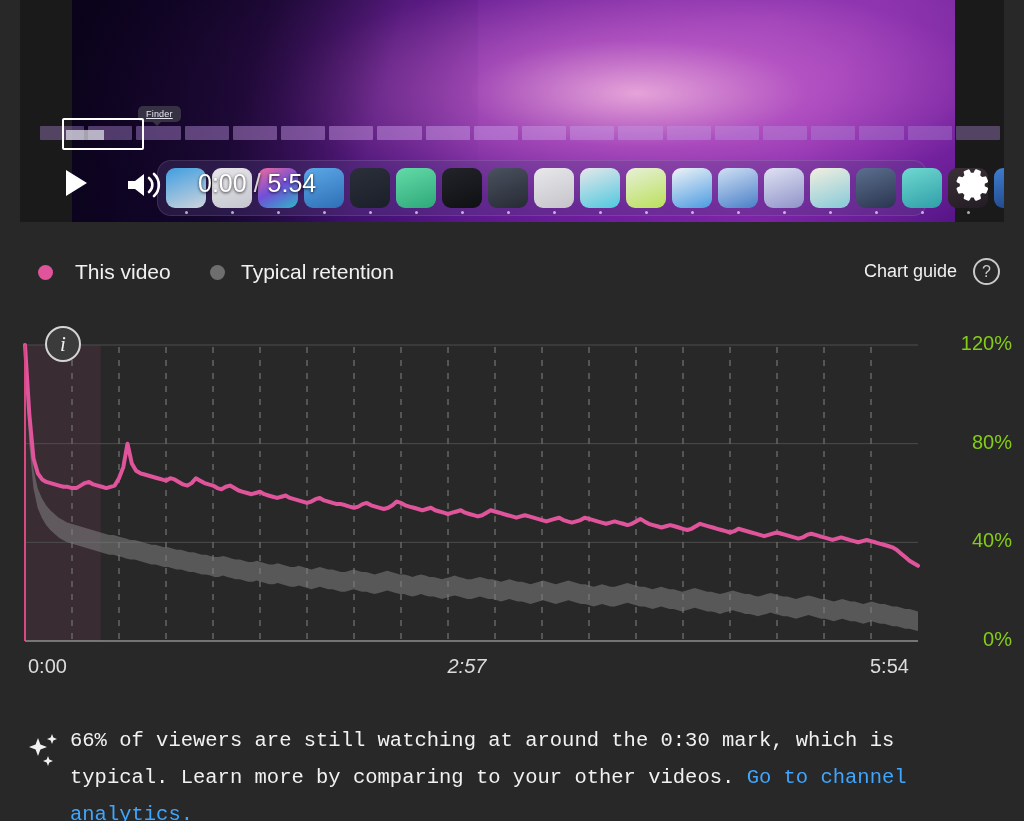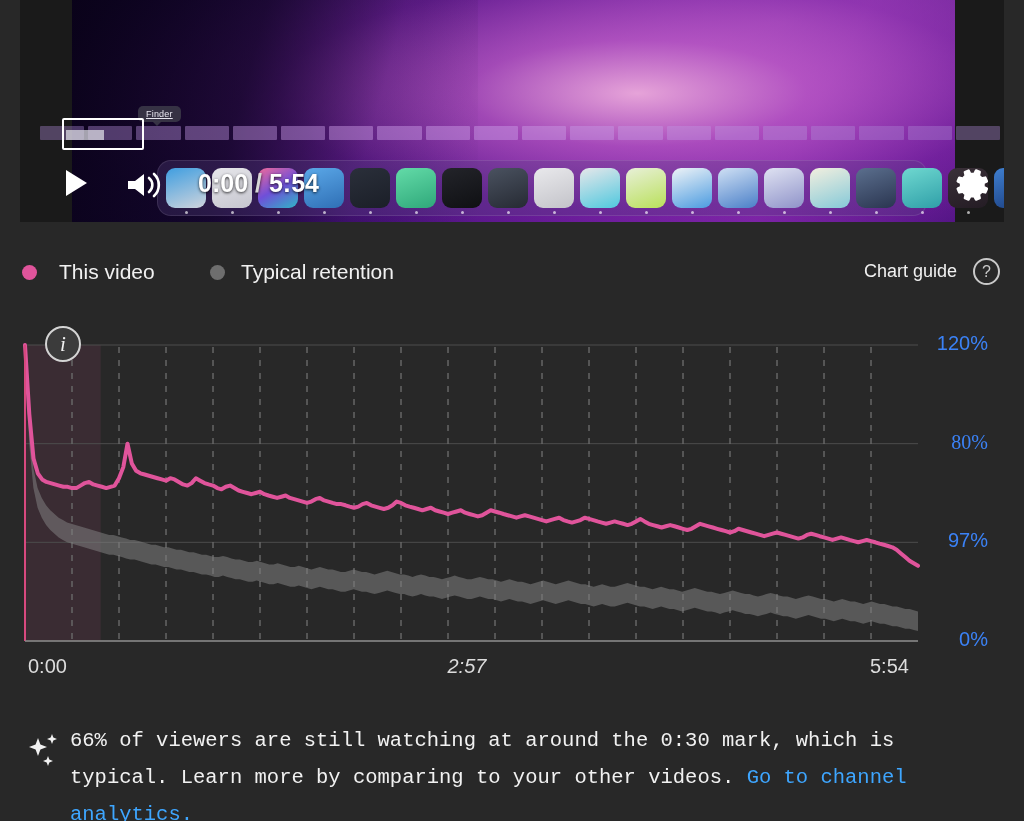--- a/index.html
+++ b/index.html
@@ -77,37 +77,37 @@
   #play-btn{
     position:absolute;left:46px;top:14px;width:0;height:0;
     border-top:13px solid transparent;border-bottom:13px solid transparent;
     border-left:21px solid #ffffff;cursor:pointer;
   }
   #volume-btn{
     position:absolute;left:104px;top:14px;width:46px;height:30px;cursor:pointer;
   }
   #timestamp{
     position:absolute;left:178px;top:13px;
-    font-size:25px;font-weight:700;color:#fff;white-space:nowrap;
+    font-size:25px;font-weight:400;color:#fff;white-space:nowrap;
     text-shadow:0 1px 3px rgba(0,0,0,.8);
   }
   #timestamp .sep{color:#d8d8d8;}
   #timestamp .total{color:#ffffff;}
   #settings-gear{
     position:absolute;right:12px;top:10px;width:38px;height:38px;cursor:pointer;
   }
 
   
   #legend{
     position:absolute;left:0;top:248px;width:1024px;height:50px;
   }
   .legend-item{position:absolute;display:flex;align-items:center;gap:16px;}
   .legend-dot{width:15px;height:15px;border-radius:50%;}
   .legend-label{font-size:21px;color:#f1f1f1;}
-  #legend-this{left:22px;top:12px;gap:22px;}
+  #legend-this{left:38px;top:12px;gap:22px;}
   #legend-typical{left:210px;top:12px;justify-content:space-between;}
   #chart-guide{
     position:absolute;right:24px;top:10px;display:flex;align-items:center;gap:16px;cursor:pointer;
   }
   #chart-guide-label{font-size:18px;color:#f1f1f1;}
   .help-circle{
     width:27px;height:27px;border-radius:50%;border:2px solid #c9c9c9;
     display:flex;align-items:center;justify-content:center;
     font-size:16px;color:#c9c9c9;box-sizing:border-box;
   }
@@ -116,21 +116,21 @@
   #chart{position:absolute;left:0;top:316px;width:1024px;height:340px;}
   #chart svg{display:block;}
   #info-badge{
     position:absolute;left:45px;top:10px;width:36px;height:36px;border-radius:50%;
     background:#3b3b3b;border:2px solid #d4d4d4;
     display:flex;align-items:center;justify-content:center;
     font-size:21px;font-style:italic;font-family:"Liberation Serif",serif;color:#f0f0f0;
     box-sizing:border-box;cursor:pointer;
   }
   .ytick{
-    position:absolute;right:36px;font-size:20px;color:#3b82f6;text-align:right;
+    position:absolute;right:12px;font-size:20px;color:#84cc16;text-align:right;
   }
   #xaxis{position:absolute;left:0;top:655px;width:1024px;height:34px;}
   .xtick{position:absolute;font-size:20px;color:#dcdcdc;}
 
   
   #caption{
     position:absolute;left:0;top:722px;width:1024px;
     display:flex;gap:4px;padding:0 24px;box-sizing:border-box;font-family:Liberation Mono, monospace;
   }
   #sparkle-icon{flex:0 0 auto;width:42px;padding-top:10px;}
@@ -299,22 +299,22 @@
       <line x1="777" y1="31" x2="777" y2="325" stroke="#6a6a6a" stroke-width="1.4" stroke-dasharray="6 7"></line>
       <line x1="824" y1="31" x2="824" y2="325" stroke="#6a6a6a" stroke-width="1.4" stroke-dasharray="6 7"></line>
       <line x1="871" y1="31" x2="871" y2="325" stroke="#6a6a6a" stroke-width="1.4" stroke-dasharray="6 7"></line>
       <path d="M25.0 29.0 L29.2 107.9 L33.4 152.3 L37.6 172.1 L41.8 181.9 L46.1 189.3 L50.3 194.3 L54.5 198.0 L58.7 201.7 L62.9 204.1 L67.1 206.6 L71.3 207.8 L75.5 209.1 L79.8 210.3 L84.0 211.5 L88.2 212.8 L92.4 214.0 L96.6 215.2 L100.8 216.5 L105.0 217.7 L109.2 218.9 L113.5 218.9 L117.7 220.2 L121.9 221.4 L126.1 222.6 L130.3 223.9 L134.5 223.9 L138.7 225.1 L142.9 226.3 L147.2 227.6 L151.4 228.8 L155.6 228.8 L159.8 230.0 L164.0 231.3 L168.2 231.3 L172.4 232.5 L176.6 233.7 L180.9 233.7 L185.1 235.0 L189.3 236.2 L193.5 236.2 L197.7 237.4 L201.9 238.7 L206.1 238.7 L210.3 239.9 L214.6 241.1 L218.8 241.1 L223.0 239.9 L227.2 241.1 L231.4 242.4 L235.6 243.6 L239.8 243.6 L244.0 244.8 L248.3 246.1 L252.5 246.1 L256.7 244.8 L260.9 246.1 L265.1 247.3 L269.3 248.5 L273.5 248.5 L277.7 247.3 L281.9 248.5 L286.2 249.8 L290.4 251.0 L294.6 251.0 L298.8 249.8 L303.0 251.0 L307.2 252.2 L311.4 253.5 L315.6 252.2 L319.9 251.0 L324.1 252.2 L328.3 253.5 L332.5 253.5 L336.7 254.7 L340.9 255.9 L345.1 255.9 L349.3 254.7 L353.6 253.5 L357.8 254.7 L362.0 255.9 L366.2 255.9 L370.4 257.2 L374.6 258.4 L378.8 257.2 L383.0 255.9 L387.3 254.7 L391.5 255.9 L395.7 257.2 L399.9 258.4 L404.1 258.4 L408.3 259.6 L412.5 260.9 L416.7 259.6 L421.0 258.4 L425.2 259.6 L429.4 260.9 L433.6 260.9 L437.8 262.1 L442.0 263.3 L446.2 262.1 L450.4 260.9 L454.7 259.6 L458.9 260.9 L463.1 262.1 L467.3 263.3 L471.5 263.3 L475.7 262.1 L479.9 260.9 L484.1 262.1 L488.3 263.3 L492.6 263.3 L496.8 264.6 L501.0 265.8 L505.2 264.6 L509.4 263.3 L513.6 264.6 L517.8 265.8 L522.0 265.8 L526.3 267.0 L530.5 268.3 L534.7 267.0 L538.9 265.8 L543.1 264.6 L547.3 265.8 L551.5 267.0 L555.7 268.3 L560.0 267.0 L564.2 265.8 L568.4 264.6 L572.6 265.8 L576.8 267.0 L581.0 268.3 L585.2 268.3 L589.4 269.5 L593.7 270.7 L597.9 269.5 L602.1 268.3 L606.3 269.5 L610.5 270.7 L614.7 270.7 L618.9 269.5 L623.1 268.3 L627.4 267.0 L631.6 268.3 L635.8 269.5 L640.0 270.7 L644.2 270.7 L648.4 272.0 L652.6 273.2 L656.8 272.0 L661.1 270.7 L665.3 272.0 L669.5 273.2 L673.7 273.2 L677.9 274.4 L682.1 275.7 L686.3 274.4 L690.5 273.2 L694.8 272.0 L699.0 273.2 L703.2 274.4 L707.4 275.7 L711.6 275.7 L715.8 276.9 L720.0 278.1 L724.2 276.9 L728.4 275.7 L732.7 274.4 L736.9 275.7 L741.1 276.9 L745.3 278.1 L749.5 278.1 L753.7 279.4 L757.9 280.6 L762.1 279.4 L766.4 278.1 L770.6 276.9 L774.8 278.1 L779.0 279.4 L783.2 280.6 L787.4 280.6 L791.6 281.8 L795.8 283.1 L800.1 281.8 L804.3 280.6 L808.5 279.4 L812.7 280.6 L816.9 281.8 L821.1 283.1 L825.3 283.1 L829.5 284.3 L833.8 285.5 L838.0 284.3 L842.2 283.1 L846.4 284.3 L850.6 285.5 L854.8 285.5 L859.0 286.8 L863.2 288.0 L867.5 286.8 L871.7 285.5 L875.9 286.8 L880.1 288.0 L884.3 288.0 L888.5 289.2 L892.7 290.5 L896.9 290.5 L901.2 291.7 L905.4 292.9 L909.6 292.9 L913.8 294.2 L918.0 295.4 L918.0 315.1 L913.8 313.9 L909.6 312.7 L905.4 312.7 L901.2 311.4 L896.9 310.2 L892.7 310.2 L888.5 309.0 L884.3 307.7 L880.1 307.7 L875.9 306.5 L871.7 305.3 L867.5 306.5 L863.2 307.7 L859.0 306.5 L854.8 305.3 L850.6 305.3 L846.4 304.0 L842.2 302.8 L838.0 304.0 L833.8 305.3 L829.5 304.0 L825.3 302.8 L821.1 302.8 L816.9 301.6 L812.7 300.3 L808.5 299.1 L804.3 300.3 L800.1 301.6 L795.8 302.8 L791.6 301.6 L787.4 300.3 L783.2 300.3 L779.0 299.1 L774.8 297.9 L770.6 296.6 L766.4 297.9 L762.1 299.1 L757.9 300.3 L753.7 299.1 L749.5 297.9 L745.3 297.9 L741.1 296.6 L736.9 295.4 L732.7 294.2 L728.4 295.4 L724.2 296.6 L720.0 297.9 L715.8 296.6 L711.6 295.4 L707.4 295.4 L703.2 294.2 L699.0 292.9 L694.8 291.7 L690.5 292.9 L686.3 294.2 L682.1 295.4 L677.9 294.2 L673.7 292.9 L669.5 292.9 L665.3 291.7 L661.1 290.5 L656.8 291.7 L652.6 292.9 L648.4 291.7 L644.2 290.5 L640.0 290.5 L635.8 289.2 L631.6 288.0 L627.4 286.8 L623.1 288.0 L618.9 289.2 L614.7 290.5 L610.5 290.5 L606.3 289.2 L602.1 288.0 L597.9 289.2 L593.7 290.5 L589.4 289.2 L585.2 288.0 L581.0 288.0 L576.8 286.8 L572.6 285.5 L568.4 284.3 L564.2 285.5 L560.0 286.8 L555.7 288.0 L551.5 286.8 L547.3 285.5 L543.1 284.3 L538.9 285.5 L534.7 286.8 L530.5 288.0 L526.3 286.8 L522.0 285.5 L517.8 285.5 L513.6 284.3 L509.4 283.1 L505.2 284.3 L501.0 285.5 L496.8 284.3 L492.6 283.1 L488.3 283.1 L484.1 281.8 L479.9 280.6 L475.7 281.8 L471.5 283.1 L467.3 283.1 L463.1 281.8 L458.9 280.6 L454.7 279.4 L450.4 280.6 L446.2 281.8 L442.0 283.1 L437.8 281.8 L433.6 280.6 L429.4 280.6 L425.2 279.4 L421.0 278.1 L416.7 279.4 L412.5 280.6 L408.3 279.4 L404.1 278.1 L399.9 278.1 L395.7 276.9 L391.5 275.7 L387.3 274.4 L383.0 275.7 L378.8 276.9 L374.6 278.1 L370.4 276.9 L366.2 275.7 L362.0 275.7 L357.8 274.4 L353.6 273.2 L349.3 274.4 L345.1 275.7 L340.9 275.7 L336.7 274.4 L332.5 273.2 L328.3 273.2 L324.1 272.0 L319.9 270.7 L315.6 272.0 L311.4 273.2 L307.2 272.0 L303.0 270.7 L298.8 269.5 L294.6 270.7 L290.4 270.7 L286.2 269.5 L281.9 268.3 L277.7 267.0 L273.5 268.3 L269.3 268.3 L265.1 267.0 L260.9 265.8 L256.7 264.6 L252.5 265.8 L248.3 265.8 L244.0 264.6 L239.8 263.3 L235.6 263.3 L231.4 262.1 L227.2 260.9 L223.0 259.6 L218.8 260.9 L214.6 260.9 L210.3 259.6 L206.1 258.4 L201.9 258.4 L197.7 257.2 L193.5 255.9 L189.3 255.9 L185.1 254.7 L180.9 253.5 L176.6 253.5 L172.4 252.2 L168.2 251.0 L164.0 251.0 L159.8 249.8 L155.6 248.5 L151.4 248.5 L147.2 247.3 L142.9 246.1 L138.7 244.8 L134.5 243.6 L130.3 243.6 L126.1 242.4 L121.9 241.1 L117.7 239.9 L113.5 238.7 L109.2 238.7 L105.0 237.4 L100.8 236.2 L96.6 235.0 L92.4 233.7 L88.2 232.5 L84.0 231.3 L79.8 230.0 L75.5 228.8 L71.3 227.6 L67.1 226.3 L62.9 223.9 L58.7 221.4 L54.5 217.7 L50.3 214.0 L46.1 209.1 L41.8 201.7 L37.6 191.8 L33.4 172.1 L29.2 127.7 L25.0 29.0 Z" fill="#7f7f7f" fill-opacity="0.55"></path>
       <path d="M25.0 29.0 L29.3 98.1 L33.5 142.5 L37.8 157.3 L42.1 163.4 L46.4 165.9 L50.6 167.1 L54.9 168.4 L59.2 169.6 L63.5 170.8 L67.7 170.8 L72.0 172.1 L76.3 172.1 L80.5 169.6 L84.8 167.1 L89.1 165.9 L93.4 168.4 L97.6 169.6 L101.9 170.8 L106.2 172.1 L110.5 170.8 L114.7 169.6 L119.0 162.2 L123.3 151.1 L127.5 127.7 L131.8 147.4 L136.1 154.8 L140.4 157.3 L144.6 158.5 L148.9 159.7 L153.2 161.0 L157.5 162.2 L161.7 163.4 L166.0 164.7 L170.3 162.2 L174.5 163.4 L178.8 165.9 L183.1 168.4 L187.4 169.6 L191.6 167.1 L195.9 162.2 L200.2 164.7 L204.5 167.1 L208.7 168.4 L213.0 169.6 L217.3 172.1 L221.5 173.3 L225.8 170.8 L230.1 169.6 L234.4 172.1 L238.6 174.5 L242.9 175.8 L247.2 177.0 L251.5 178.2 L255.7 177.0 L260.0 175.8 L264.3 178.2 L268.5 179.5 L272.8 180.7 L277.1 181.9 L281.4 180.7 L285.6 179.5 L289.9 181.9 L294.2 183.2 L298.5 184.4 L302.7 185.6 L307.0 186.9 L311.3 185.6 L315.5 183.2 L319.8 181.9 L324.1 184.4 L328.4 185.6 L332.6 186.9 L336.9 188.1 L341.2 188.1 L345.5 189.3 L349.7 190.6 L354.0 191.8 L358.3 190.6 L362.5 188.1 L366.8 186.9 L371.1 189.3 L375.4 190.6 L379.6 191.8 L383.9 193.0 L388.2 191.8 L392.5 189.3 L396.7 185.6 L401.0 186.9 L405.3 189.3 L409.5 190.6 L413.8 191.8 L418.1 193.0 L422.4 194.3 L426.6 193.0 L430.9 191.8 L435.2 194.3 L439.5 195.5 L443.7 196.7 L448.0 198.0 L452.3 196.7 L456.5 195.5 L460.8 194.3 L465.1 196.7 L469.4 198.0 L473.6 199.2 L477.9 200.4 L482.2 199.2 L486.5 196.7 L490.7 194.3 L495.0 195.5 L499.3 196.7 L503.5 198.0 L507.8 199.2 L512.1 200.4 L516.4 201.7 L520.6 200.4 L524.9 199.2 L529.2 200.4 L533.5 201.7 L537.7 202.9 L542.0 204.1 L546.3 205.4 L550.5 204.1 L554.8 202.9 L559.1 201.7 L563.4 204.1 L567.6 205.4 L571.9 206.6 L576.2 205.4 L580.5 204.1 L584.7 201.7 L589.0 202.9 L593.3 204.1 L597.5 205.4 L601.8 206.6 L606.1 207.8 L610.4 206.6 L614.6 205.4 L618.9 206.6 L623.2 207.8 L627.5 209.1 L631.7 207.8 L636.0 205.4 L640.3 202.9 L644.5 205.4 L648.8 207.8 L653.1 209.1 L657.4 210.3 L661.6 211.5 L665.9 210.3 L670.2 209.1 L674.5 210.3 L678.7 211.5 L683.0 212.8 L687.3 214.0 L691.5 212.8 L695.8 210.3 L700.1 207.8 L704.4 209.1 L708.6 210.3 L712.9 211.5 L717.2 212.8 L721.5 214.0 L725.7 215.2 L730.0 216.5 L734.3 215.2 L738.5 212.8 L742.8 214.0 L747.1 215.2 L751.4 216.5 L755.6 217.7 L759.9 218.9 L764.2 220.2 L768.5 218.9 L772.7 217.7 L777.0 216.5 L781.3 217.7 L785.5 218.9 L789.8 220.2 L794.1 221.4 L798.4 222.6 L802.6 221.4 L806.9 218.9 L811.2 217.7 L815.5 218.9 L819.7 220.2 L824.0 221.4 L828.3 222.6 L832.5 223.9 L836.8 222.6 L841.1 221.4 L845.4 222.6 L849.6 223.9 L853.9 225.1 L858.2 226.3 L862.5 225.1 L866.7 223.9 L871.0 225.1 L875.3 226.3 L879.5 227.6 L883.8 228.8 L888.1 230.0 L892.4 231.3 L896.6 233.7 L900.9 237.4 L905.2 241.1 L909.5 244.8 L913.7 247.3 L918.0 249.8 " fill="none" stroke="#e0549b" stroke-width="4" stroke-linejoin="round" stroke-linecap="round"></path>
       <line x1="25" y1="29" x2="25" y2="325" stroke="#d8497f" stroke-width="2"></line>
       <line x1="25" y1="325" x2="918" y2="325" stroke="#8a8a8a" stroke-width="1.5"></line>
     </svg>
   <div id="info-badge">i</div>
   <div id="ytick-0" class="ytick" style="top: 16px;">120%</div>
-  <div id="ytick-1" class="ytick" style="top: 114.667px; font-family: Liberation Serif, serif;">80%</div>
-  <div id="ytick-2" class="ytick" style="top: 213.333px;">97%</div>
+  <div id="ytick-1" class="ytick" style="top: 114.667px;">80%</div>
+  <div id="ytick-2" class="ytick" style="top: 213.333px;">40%</div>
   <div id="ytick-3" class="ytick" style="top: 312px;">0%</div>
 </div>
 
 <div id="xaxis">
   <div class="xtick" id="xt0" style="left: 28px;">0:00</div>
   <div class="xtick" id="xt1" style="left: 447.5px; font-style: italic;">2:57</div>
   <div class="xtick" id="xt2" style="left: 870px;">5:54</div>
 </div>
 
 <div id="caption">

